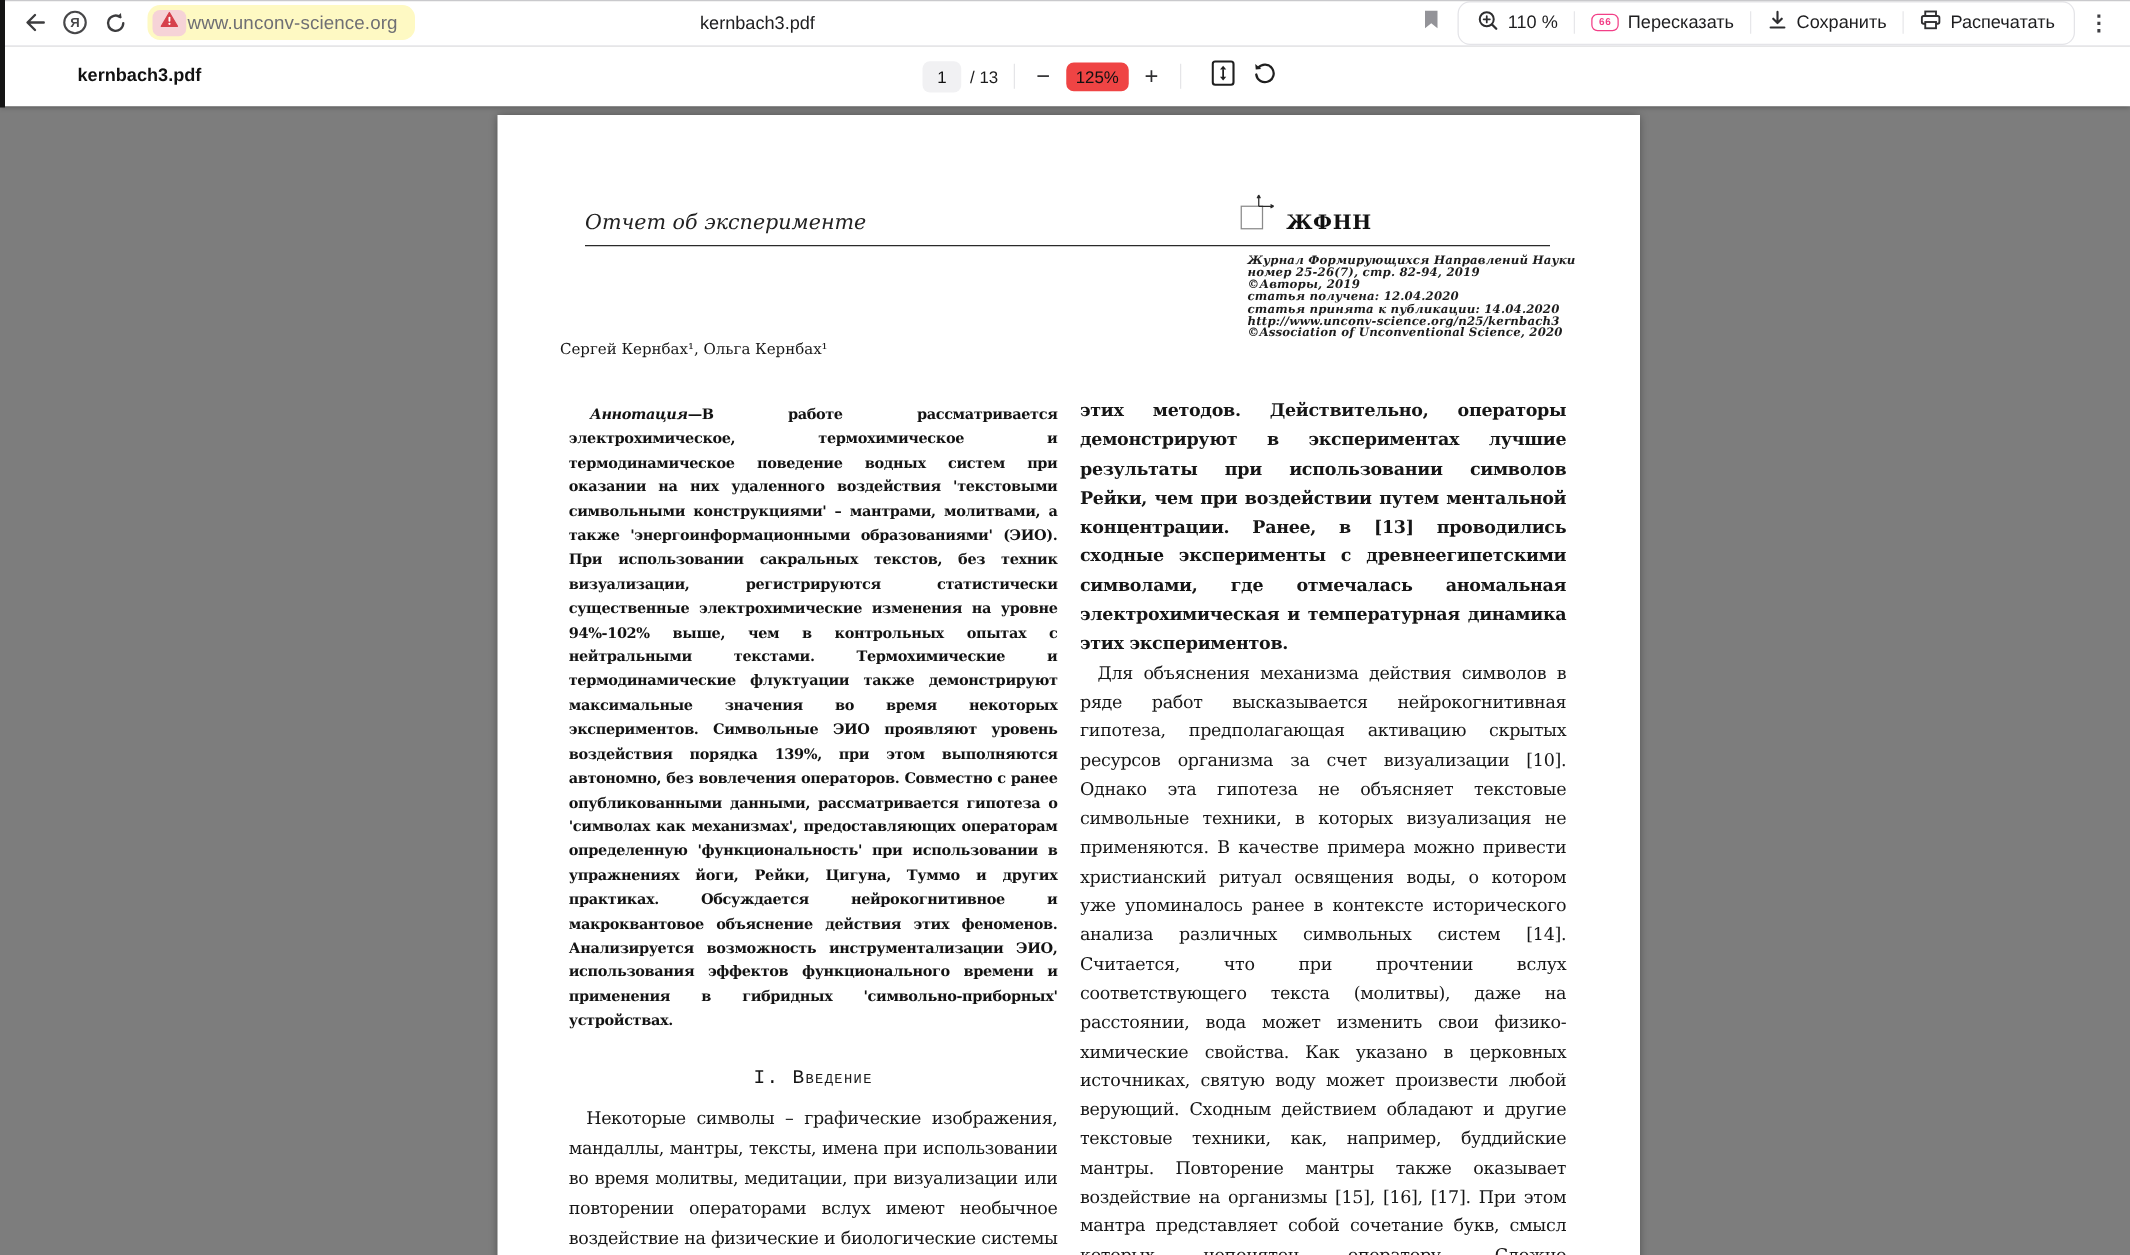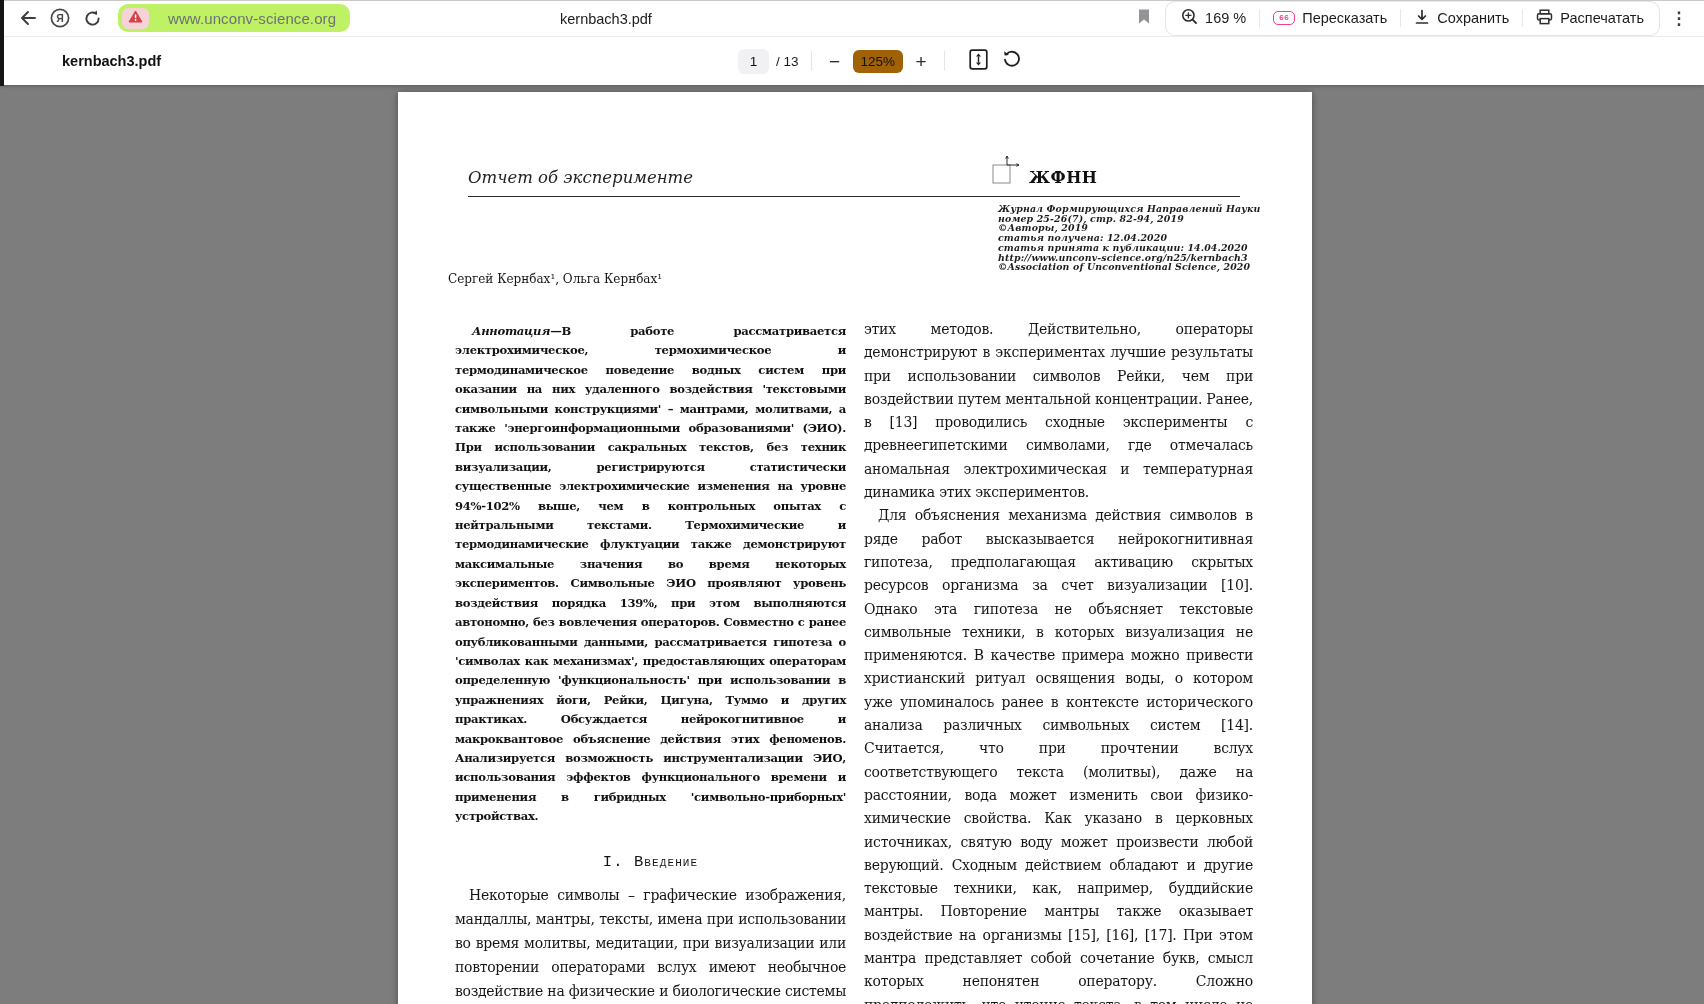--- a/index.html
+++ b/index.html
@@ -15,22 +15,22 @@
 
   
   .topbar{
     position:absolute;left:0;top:0;right:0;height:37px;background:#ffffff;
     border-bottom:1px solid #ebebee;display:flex;align-items:center;
     padding:0 12px;box-sizing:border-box;z-index:40;
   }
   .nav-btn{width:32px;height:30px;display:flex;align-items:center;justify-content:center;border-radius:8px;flex:0 0 auto;color:#3c3c3e;}
   .nav-btn svg{display:block;}
   .url-pill{
-    margin-left:10px;height:28px;background:#bef264;border-radius:10px;
-    display:flex;align-items:center;gap:19px;padding:0 14px 0 4px;flex:0 0 auto;
+    margin-left:10px;height:28px;background:#fef9c3;border-radius:10px;
+    display:flex;align-items:center;gap:1px;padding:0 14px 0 4px;flex:0 0 auto;
   }
   .warn-badge{width:27px;height:21px;background:#f6d3d7;border-radius:6px;display:flex;align-items:center;justify-content:center;}
   .url-text{font-size:15px;color:#6f6f74;letter-spacing:.1px;white-space:nowrap;}
   .tab-title{position:absolute;left:560px;top:0;height:37px;display:flex;align-items:center;font-size:14.5px;color:#202022;}
   .top-right{margin-left:auto;display:flex;align-items:center;gap:6px;}
   .bookmark-btn{width:30px;height:30px;display:flex;align-items:center;justify-content:center;}
   .action-group{
     display:flex;align-items:center;height:33px;border:1px solid #e4e4e8;border-radius:10px;
     padding:0 2px;background:#fff;
   }
@@ -50,21 +50,21 @@
     padding:0 18px;box-sizing:border-box;z-index:30;
   }
   .hamburger{width:19px;height:13px;border-top:2.6px solid #1c1c1c;border-bottom:2.6px solid #1c1c1c;position:relative;margin-left:4px;}
   .hamburger::after{content:"";position:absolute;left:0;right:0;top:2.6px;height:2.6px;background:#1c1c1c;}
   .pdf-filename{margin-left:28px;font-size:14.5px;font-weight:600;color:#111;}
   .pdf-center{position:absolute;left:738px;top:0;height:48px;display:flex;align-items:center;}
   .page-box{min-width:25px;height:25px;background:#f1f1f3;border-radius:6px;display:flex;align-items:center;justify-content:center;font-size:13.5px;color:#111;padding:0 3px;}
   .page-total{font-size:13.5px;color:#1b1b1b;margin-left:7px;}
   .bar-sep{width:1px;height:20px;background:#e5e5e8;margin:0 12px;}
   .pm-btn{width:22px;text-align:center;font-size:19px;color:#2f2f31;line-height:1;}
-  .zoom-box{background:#a16207;border-radius:6px;padding:4px 8px;font-size:13.5px;color:#111;margin:0 7px;}
+  .zoom-box{background:#ef4444;border-radius:6px;padding:4px 8px;font-size:13.5px;color:#111;margin:0 7px;}
   .tool-ic{width:26px;height:28px;display:flex;align-items:center;justify-content:center;margin-left:8px;}
 
   
   .content{position:absolute;left:0;top:85px;right:0;height:919px;background:#7d7d7d;overflow:hidden;}
   .page{
     position:absolute;left:398px;top:7px;width:914px;height:1060px;background:#ffffff;
     box-shadow:0 1px 7px rgba(0,0,0,.4);
     font-family:"DejaVu Serif",serif;color:#1a1a1a;
   }
   .run-head{position:absolute;left:70px;top:76px;font-style:italic;font-size:16.5px;color:#222;}
@@ -80,21 +80,21 @@
   .colR{width:389px;flex:0 0 auto;}
   .abstract{
     margin:4px 0 0 0;font-weight:bold;font-size:11.6px;line-height:19.4px;letter-spacing:-.3px;
     text-align:justify;text-indent:17px;color:#131313;
   }
   .abstract .lbl{font-style:italic;}
   .sec-head{margin:26px 0 12px 0;text-align:center;font-size:15.5px;font-variant:small-caps;letter-spacing:1.1px;color:#141414;font-family:Liberation Mono, monospace;}
   .body-text{font-size:14px;line-height:24px;letter-spacing:-.3px;text-align:justify;margin:0;color:#161616;}
   .colR .body-text{line-height:23.3px;letter-spacing:-.25px;}
   .indent{text-indent:14px;}
-  .no-indent{text-indent:0;}
+  .no-indent{text-indent:0;font-weight:bold;}
 </style>
 </head>
 <body>
 
 <div class="window-topline"></div>
 <div class="window-edge"></div>
 
 <div class="topbar">
   <div class="nav-btn">
     <span>
@@ -144,21 +144,21 @@
     </div>
     <div class="action-group">
       <div class="action-item">
         <span>
           <svg width="17" height="17" viewBox="0 0 17 17">
             <circle cx="7.4" cy="7.4" r="5.6" fill="none" stroke="#2e2e30" stroke-width="1.6"></circle>
             <path d="M7.4 4.9 v5 M4.9 7.4 h5" stroke="#2e2e30" stroke-width="1.4" stroke-linecap="round"></path>
             <path d="M11.6 11.6 L15 15" stroke="#2e2e30" stroke-width="1.8" stroke-linecap="round"></path>
           </svg>
         </span>
-        <span>169 %</span>
+        <span>110 %</span>
       </div>
       <div class="group-sep"></div>
       <div class="action-item">
         <span class="retell-badge">
           <span>66</span>
         </span>
         <span>Пересказать</span>
       </div>
       <div class="group-sep"></div>
       <div class="action-item">

